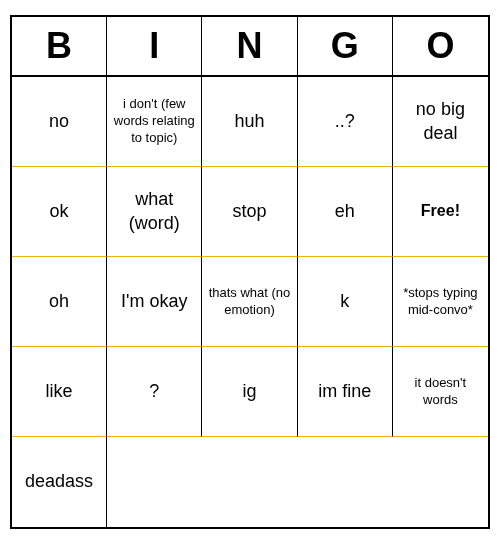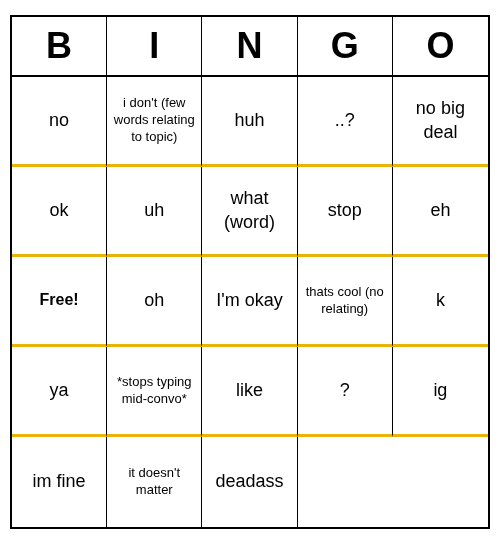--- a/index.html
+++ b/index.html
@@ -31,21 +31,21 @@
     .bingo-header-cell:last-child {
       border-right: none;
     }
     .bingo-grid {
       display: grid;
       grid-template-columns: repeat(5, 1fr);
       grid-template-rows: repeat(5, 1fr);
     }
     .bingo-cell {
       border-right: 1px solid #000;
-      border-bottom: 3px solid #eab308;
+      border-bottom: 1px solid #eab308;
       display: flex;
       align-items: center;
       justify-content: center;
       text-align: center;
       font-size: 18px;
       padding: 6px;
       min-height: 90px;
       line-height: 1.3;
     }
     .bingo-cell:nth-child(5n) {
@@ -73,31 +73,29 @@
       <div class="bingo-header-cell">G</div>
       <div class="bingo-header-cell">O</div>
     </div>
   <div class="bingo-grid">
   <div class="bingo-cell">no</div>
       <div class="bingo-cell small-text">i don't (few words relating to topic)</div>
       <div class="bingo-cell">huh</div>
       <div class="bingo-cell">..?</div>
       <div class="bingo-cell">no big deal</div>
       <div class="bingo-cell">ok</div>
-      <div class="bingo-cell">uh</div>
       <div class="bingo-cell">what (word)</div>
       <div class="bingo-cell">stop</div>
       <div class="bingo-cell">eh</div>
       <div class="bingo-cell free">Free!</div>
       <div class="bingo-cell">oh</div>
       <div class="bingo-cell">I'm okay</div>
-      <div class="bingo-cell small-text">thats cool (no relating)</div>
+      <div class="bingo-cell small-text">thats what (no emotion)</div>
       <div class="bingo-cell">k</div>
-      <div class="bingo-cell">ya</div>
       <div class="bingo-cell small-text">*stops typing mid-convo*</div>
       <div class="bingo-cell">like</div>
       <div class="bingo-cell">?</div>
       <div class="bingo-cell">ig</div>
       <div class="bingo-cell">im fine</div>
-      <div class="bingo-cell small-text">it doesn't matter</div>
+      <div class="bingo-cell small-text">it doesn't words</div>
       <div class="bingo-cell">deadass</div>
     </div>
 </div>
 
 </body></html>

